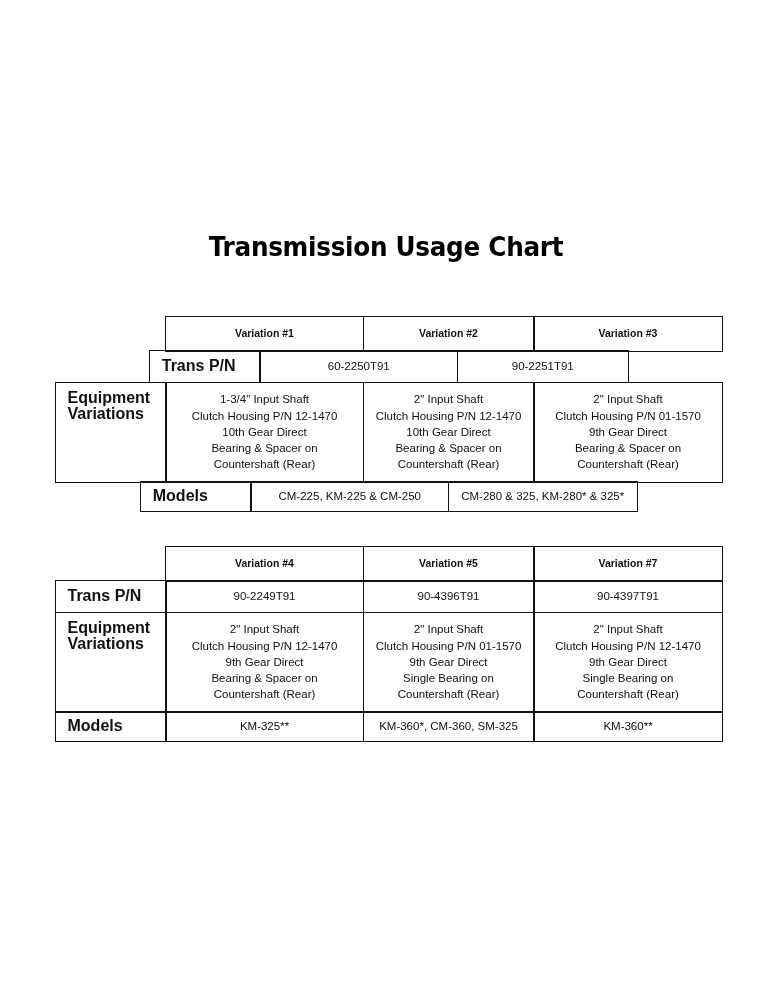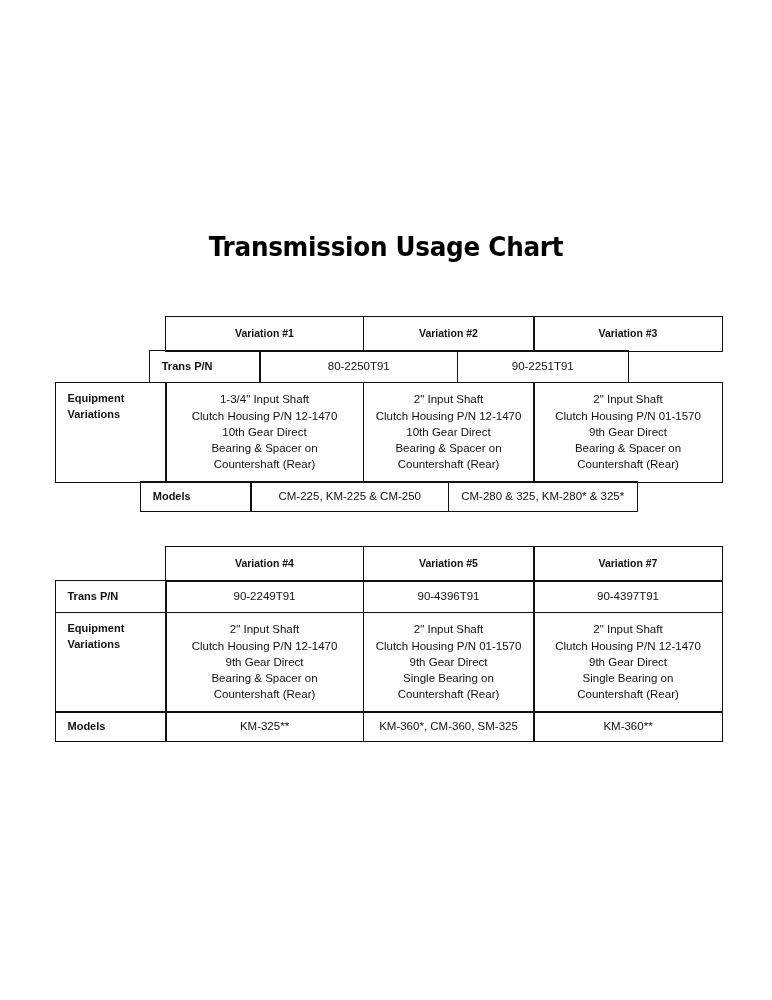--- a/index.html
+++ b/index.html
@@ -22,21 +22,21 @@
   .chart.t2 { top: 547px; }
   .row { display: flex; justify-content: center; }
   .cell {
     box-sizing: border-box; border: 1.5px solid #111;
     margin-left: -1.5px; margin-top: -1.5px;
     font-size: 11.5px; line-height: 16.3px; text-align: center;
     display: flex; align-items: center; justify-content: center;
     flex-direction: column;
   }
   .lbl { width: 112px; justify-content: flex-start; align-items: flex-start;
-         text-align: left; font-weight: bold; font-size: 11px; padding: 7px 0 0 12px; }
+         text-align: left; font-weight: bold; font-size: 16px; padding: 7px 0 0 12px; }
   .lbl.center { justify-content: center; padding-top: 0; }
   .empty { width: 112px; border: none; }
   .col1 { width: 199px; }
   .col2 { width: 172px; }
   .col3 { width: 190px; }
   .hdr .cell.col { font-weight: bold; font-size: 10.5px; height: 36px; }
   .pn .cell { height: 33px; }
   .eq .cell { height: 101px; }
   .eq .cell.col { justify-content: center; }
   .mod .cell { height: 31px; }
@@ -49,21 +49,21 @@
 
 <div class="chart t1">
   <div class="row hdr">
     <div class="cell empty"></div>
     <div class="cell col col1">Variation #1</div>
     <div class="cell col col2">Variation #2</div>
     <div class="cell col col3">Variation #3</div>
   </div>
   <div class="row pn">
     <div class="cell lbl center">Trans  P/N</div>
-    <div class="cell col1">80-2250T91</div>
+    <div class="cell col1">60-2250T91</div>
     <div class="cell col2">90-2251T91</div>
   </div>
   <div class="row eq">
     <div class="cell lbl">
       <span class="ln">Equipment</span>
       <span class="ln">Variations</span>
     </div>
     <div class="cell col col1">
       <span class="ln">1-3/4" Input Shaft</span>
       <span class="ln">Clutch Housing P/N 12-1470</span>

